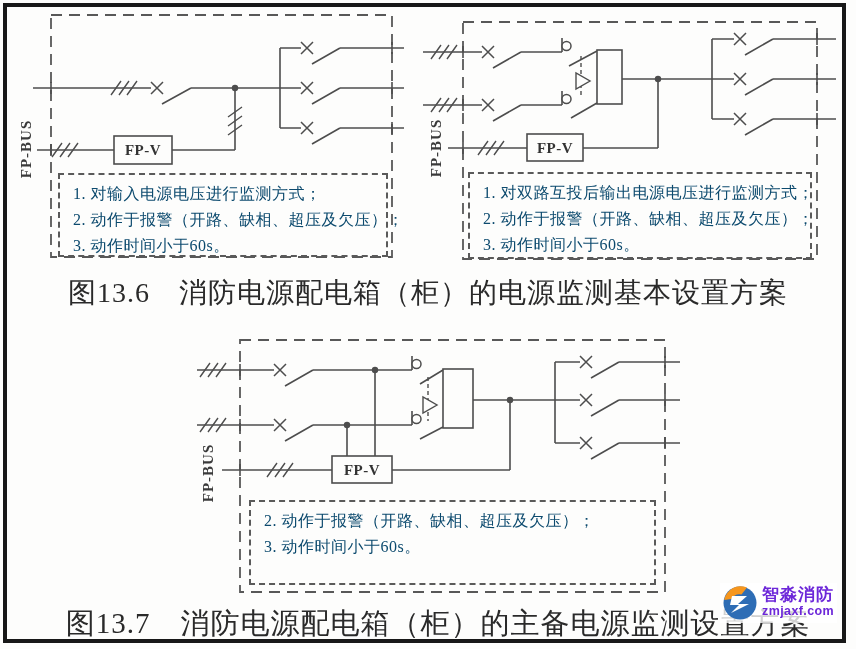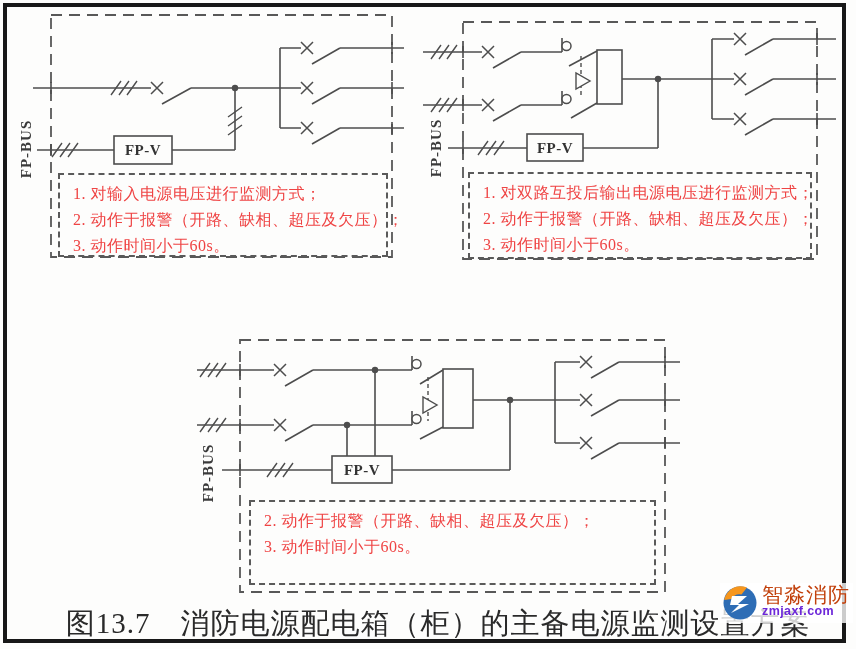--- a/index.html
+++ b/index.html
@@ -25,41 +25,41 @@
     font-size: 15px; font-weight: bold; letter-spacing: 1px;
     color: #3a3a3a; text-align: center; line-height: 20px;
     z-index: 3; white-space: nowrap;
   }
   .fpbus-a { left: -10px; top: 139px; }
   .fpbus-b { left: 400px; top: 138px; }
   .fpbus-c { left: 172px; top: 463px; }
   .notes {
     position: absolute; border: 2px dashed #5a5a5a; background: transparent;
     padding: 6px 6px 0 13px; z-index: 3;
-    color: #ef4444; font-size: 16px; line-height: 26px; letter-spacing: 0.5px;
+    color: #0c4a6e; font-size: 16px; line-height: 26px; letter-spacing: 0.5px;
     white-space: nowrap;
   }
   .notes-a { left: 58px;  top: 173px; width: 330px; height: 84px; }
   .notes-b { left: 468px; top: 172px; width: 344px; height: 87px; }
   .notes-c { left: 249px; top: 500px; width: 407px; height: 85px; }
   .caption {
     position: absolute; left: 0; width: 856px; text-align: center;
     color: #2a2a2a; letter-spacing: 1px; z-index: 1; white-space: nowrap;
   }
   .caption-1 { top: 274px; font-size: 28px; }
   .caption-2 { top: 604px; font-size: 29px; transform: translateX(10px); }
   .watermark {
     position: absolute; left: 720px; top: 583px; z-index: 6;
     display: flex; align-items: flex-start; gap: 4px;
     background: rgba(255,255,255,0.78); padding: 2px 3px 2px 2px;
   }
   .wm-text { display: flex; flex-direction: column; }
   .wm-brand {
     font-family: "Liberation Sans", "DejaVu Sans", sans-serif;
-    font-size: 21px; font-weight: normal; color: #c2410c; letter-spacing: 1px; line-height: 19px;
+    font-size: 17px; font-weight: bold; color: #6d28d9; letter-spacing: 1px; line-height: 19px;
   }
   .wm-domain {
     font-family: "Liberation Sans", "DejaVu Sans", sans-serif;
     font-size: 12.5px; font-weight: bold; color: #6d28d9; letter-spacing: 0.4px; line-height: 15px;
   }
   svg .wire   { stroke: #4d4d4d; stroke-width: 1.6; fill: none; }
   svg .boxd   { stroke: #585858; stroke-width: 1.8; fill: none; stroke-dasharray: 11 7; }
   svg .hatch  { stroke: #4d4d4d; stroke-width: 1.4; fill: none; }
   svg .xmark  { stroke: #4d4d4d; stroke-width: 1.5; fill: none; }
   svg .tick   { stroke: #4d4d4d; stroke-width: 1.6; fill: none; }
@@ -199,20 +199,21 @@
   <div class="notes notes-b">
     <div class="note">1. 对双路互投后输出电源电压进行监测方式；</div>
     <div class="note">2. 动作于报警（开路、缺相、超压及欠压）；</div>
     <div class="note">3. 动作时间小于60s。</div>
   </div>
   <div class="notes notes-c">
     <div class="note">2. 动作于报警（开路、缺相、超压及欠压）；</div>
     <div class="note">3. 动作时间小于60s。</div>
   </div>
 
+  <div class="caption caption-1">图13.6　消防电源配电箱（柜）的电源监测基本设置方案</div>
   <div class="caption caption-2">图13.7　消防电源配电箱（柜）的主备电源监测设置方案</div>
 
   <div class="watermark">
     <svg width="36" height="36" viewBox="0 0 36 36">
       <circle cx="18" cy="18" r="16.5" fill="#2e6db5"></circle>
       <path d="M2.2 15 A16.5 16.5 0 0 1 25 2.6 L19.5 9.5 A9.5 9.5 0 0 0 9.5 14 Z" fill="#f6961e"></path>
       <path d="M10 11 L25 11 L16 19 L27 19 L9 28 L17 20 L8 20 Z" fill="#ffffff"></path>
     </svg>
     <div class="wm-text">
       <div class="wm-brand">智淼消防</div>

